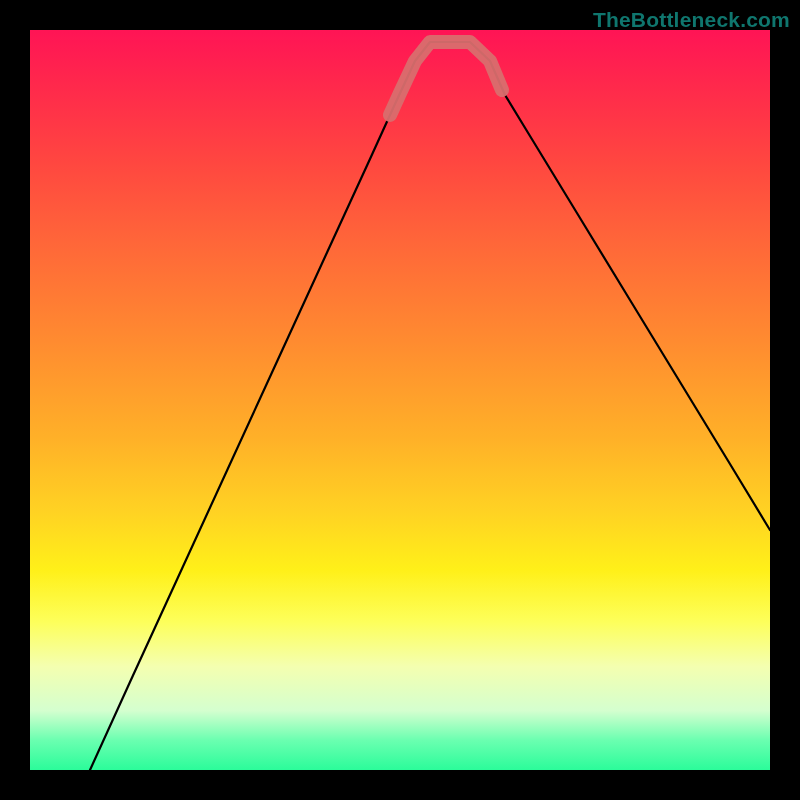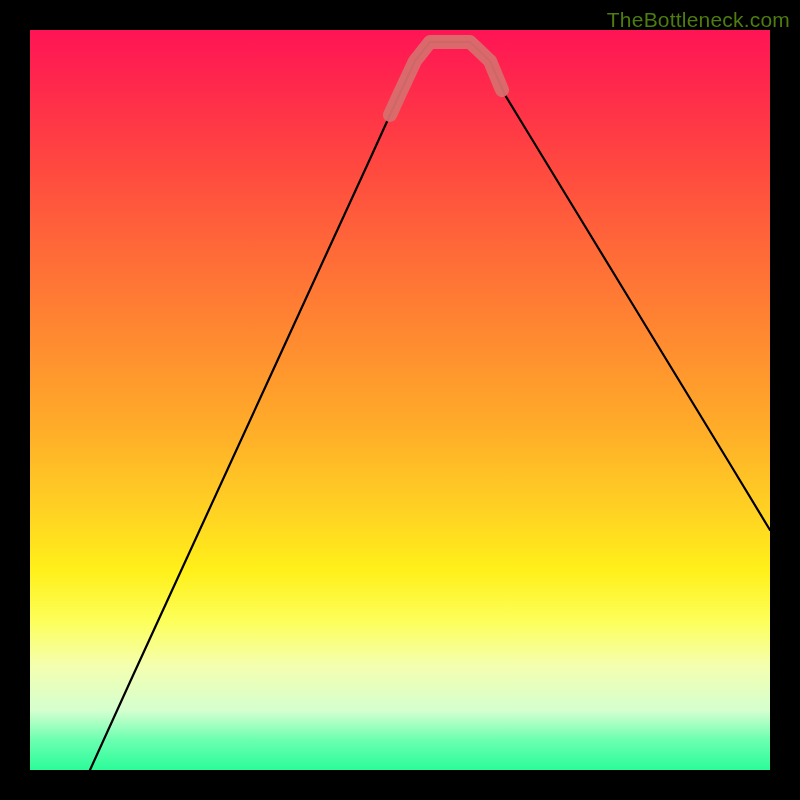--- a/index.html
+++ b/index.html
@@ -49,23 +49,23 @@
   .curve-svg {
     position: absolute;
     inset: 0;
     width: 100%;
     height: 100%;
   }
   .watermark {
     position: absolute;
     top: 8px;
     right: 10px;
-    color: #4d7c0f;
+    color: #0f766e;
     font-size: 21px;
-    font-weight: 400;
+    font-weight: 700;
     letter-spacing: 0.2px;
     user-select: none;
     margin-left: 8px;
   }
 </style>
 </head>
 <body>
 
 <div class="stage">
 

